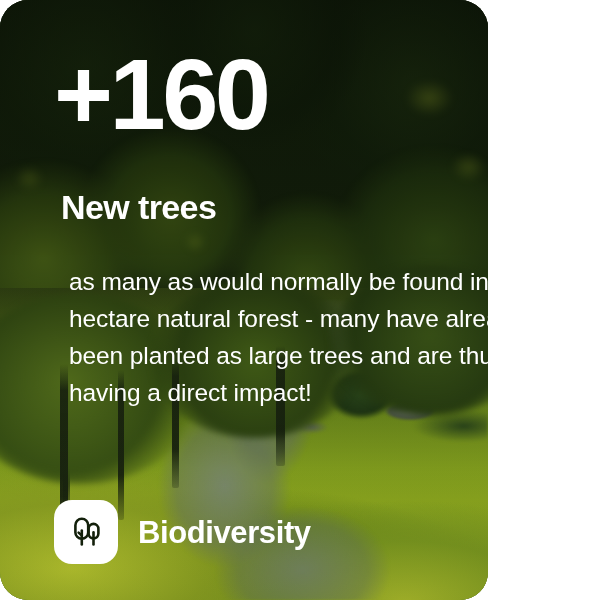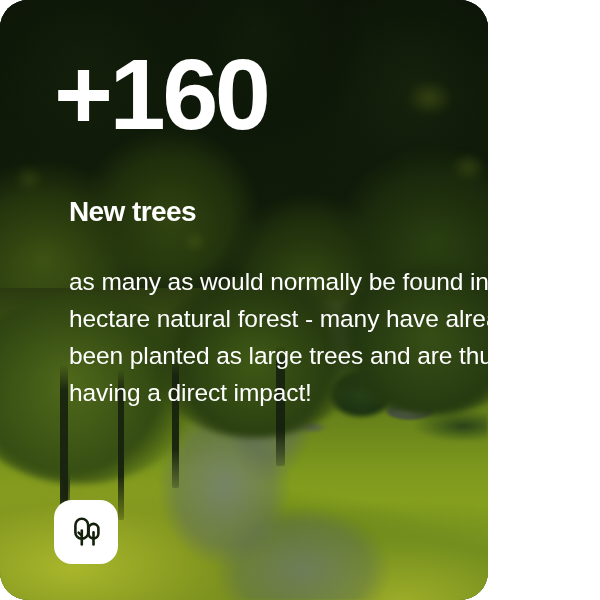--- a/index.html
+++ b/index.html
@@ -163,23 +163,23 @@
     font-weight: 800;
     letter-spacing: -3.5px;
     line-height: 1;
     white-space: nowrap;
   }
 
   .stat-title {
     position: absolute;
     left: 57px;
     top: 185px;
-    margin: 12px;
-    color: #ffffff;
-    font-size: 28px;
+    margin: 4px;
+    color: #ffffff;
+    font-size: 34px;
     font-weight: 800;
     letter-spacing: -0.6px;
     line-height: 1.1;
   }
 
   .stat-desc {
     position: absolute;
     left: 57px;
     top: 251px;
     width: 500px;
@@ -262,16 +262,17 @@
         <svg width="34" height="34" viewBox="0 0 34 34" aria-hidden="true">
           <g fill="none" stroke="#13200b" stroke-width="2.6" stroke-linecap="round" stroke-linejoin="round">
             <path d="M6.4 10.2 A6.4 6.4 0 0 1 19.2 10.2 L19.2 17.4 A6.4 6.4 0 0 1 6.4 17.4 Z"></path>
             <path d="M12.8 15.6 L12.8 29.4"></path>
             <path d="M12.8 20.6 L9.6 17.6"></path>
             <path d="M19.6 13.8 A4.9 4.9 0 0 1 29.4 13.8 L29.4 18.6 A4.9 4.9 0 0 1 19.6 18.6 Z"></path>
             <path d="M24.5 17.4 L24.5 29.4"></path>
           </g>
         </svg>
       </div>
+      <div class="badge-label">Biodiversity</div>
     </div>
 
   </div>
 </div>
 
 </body></html>

